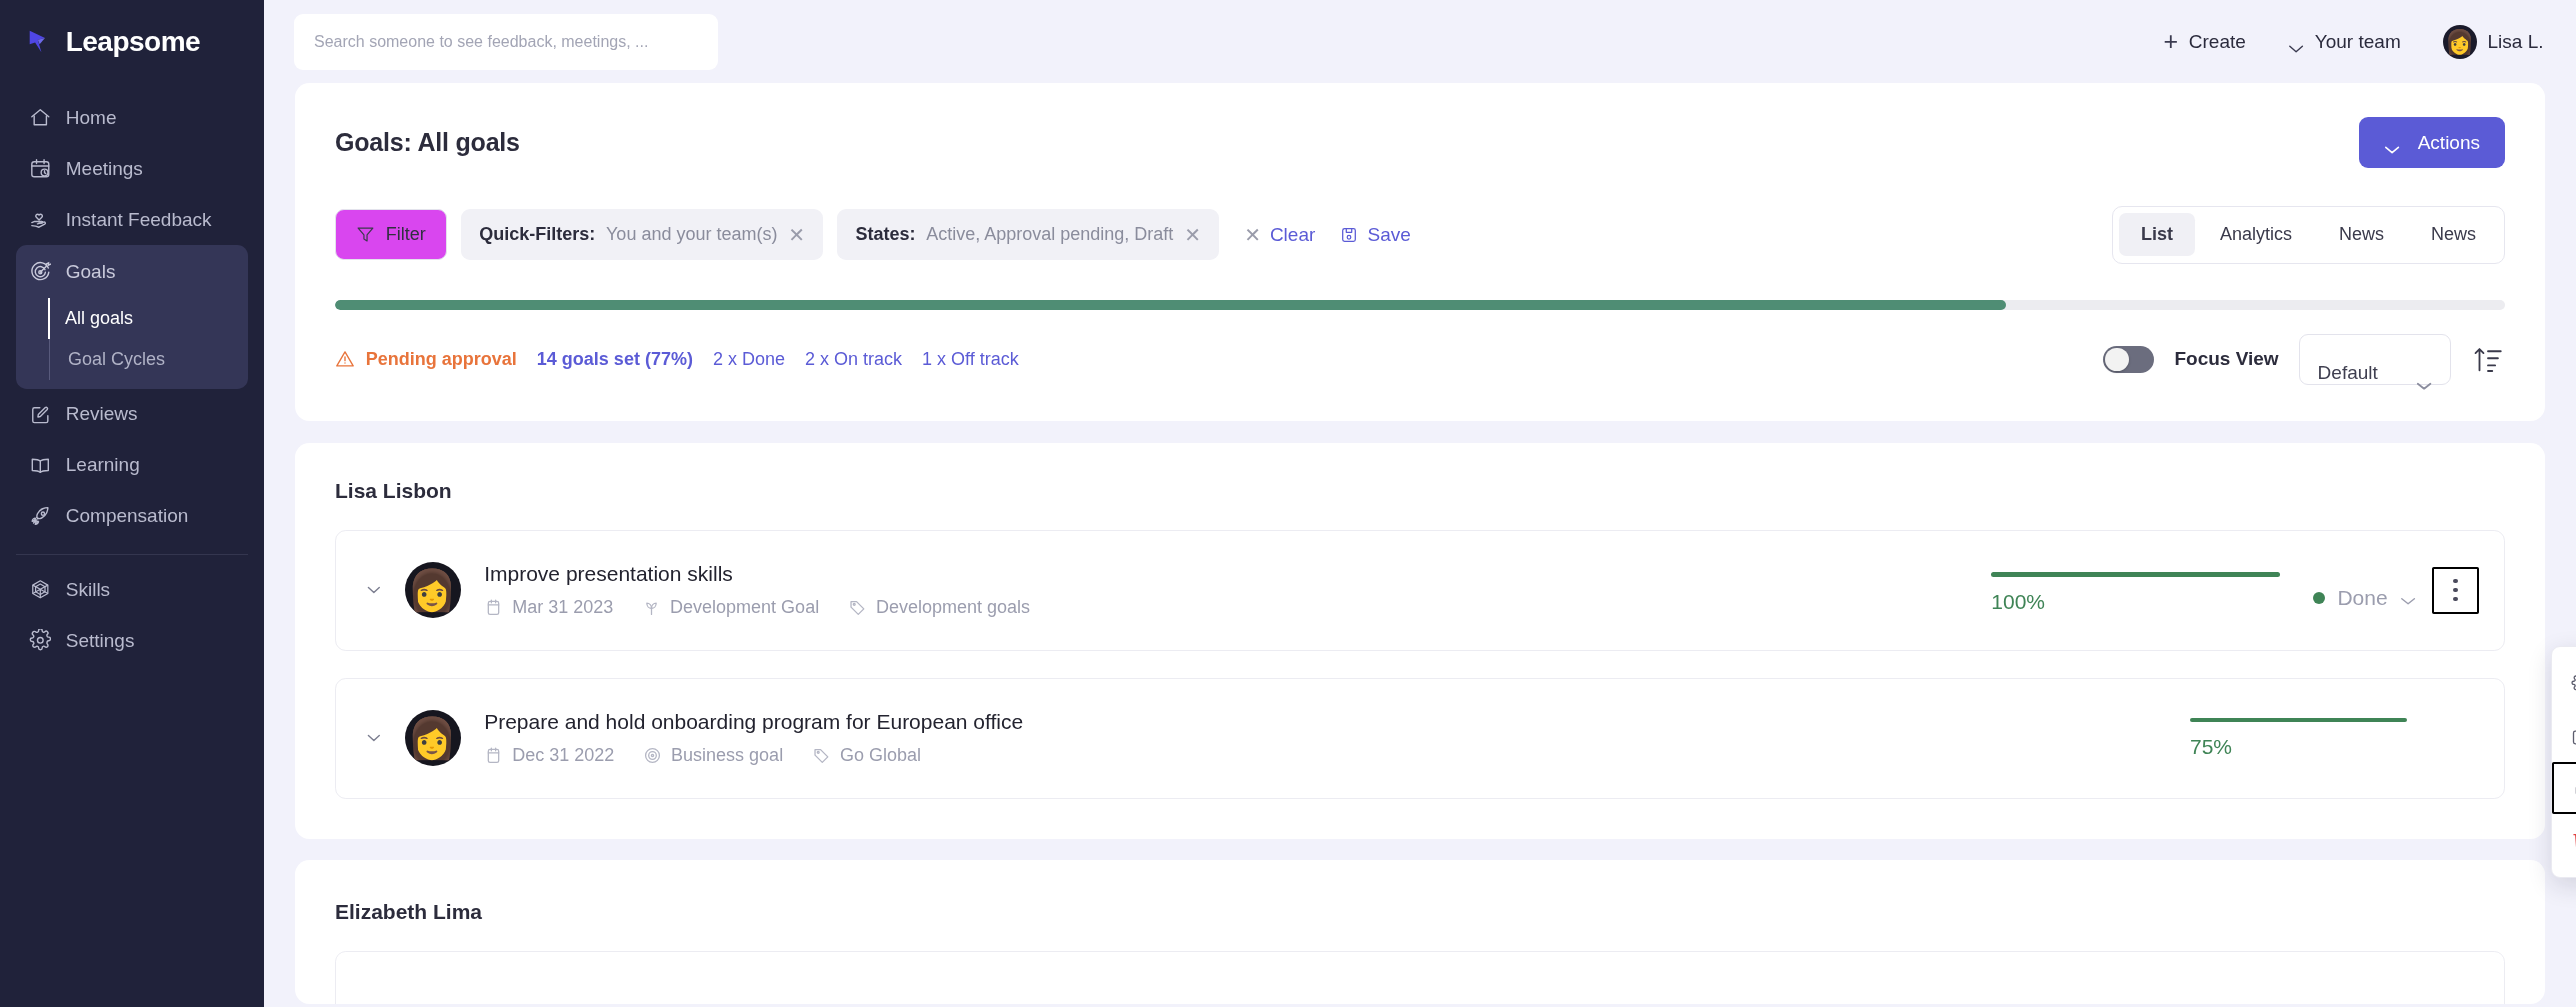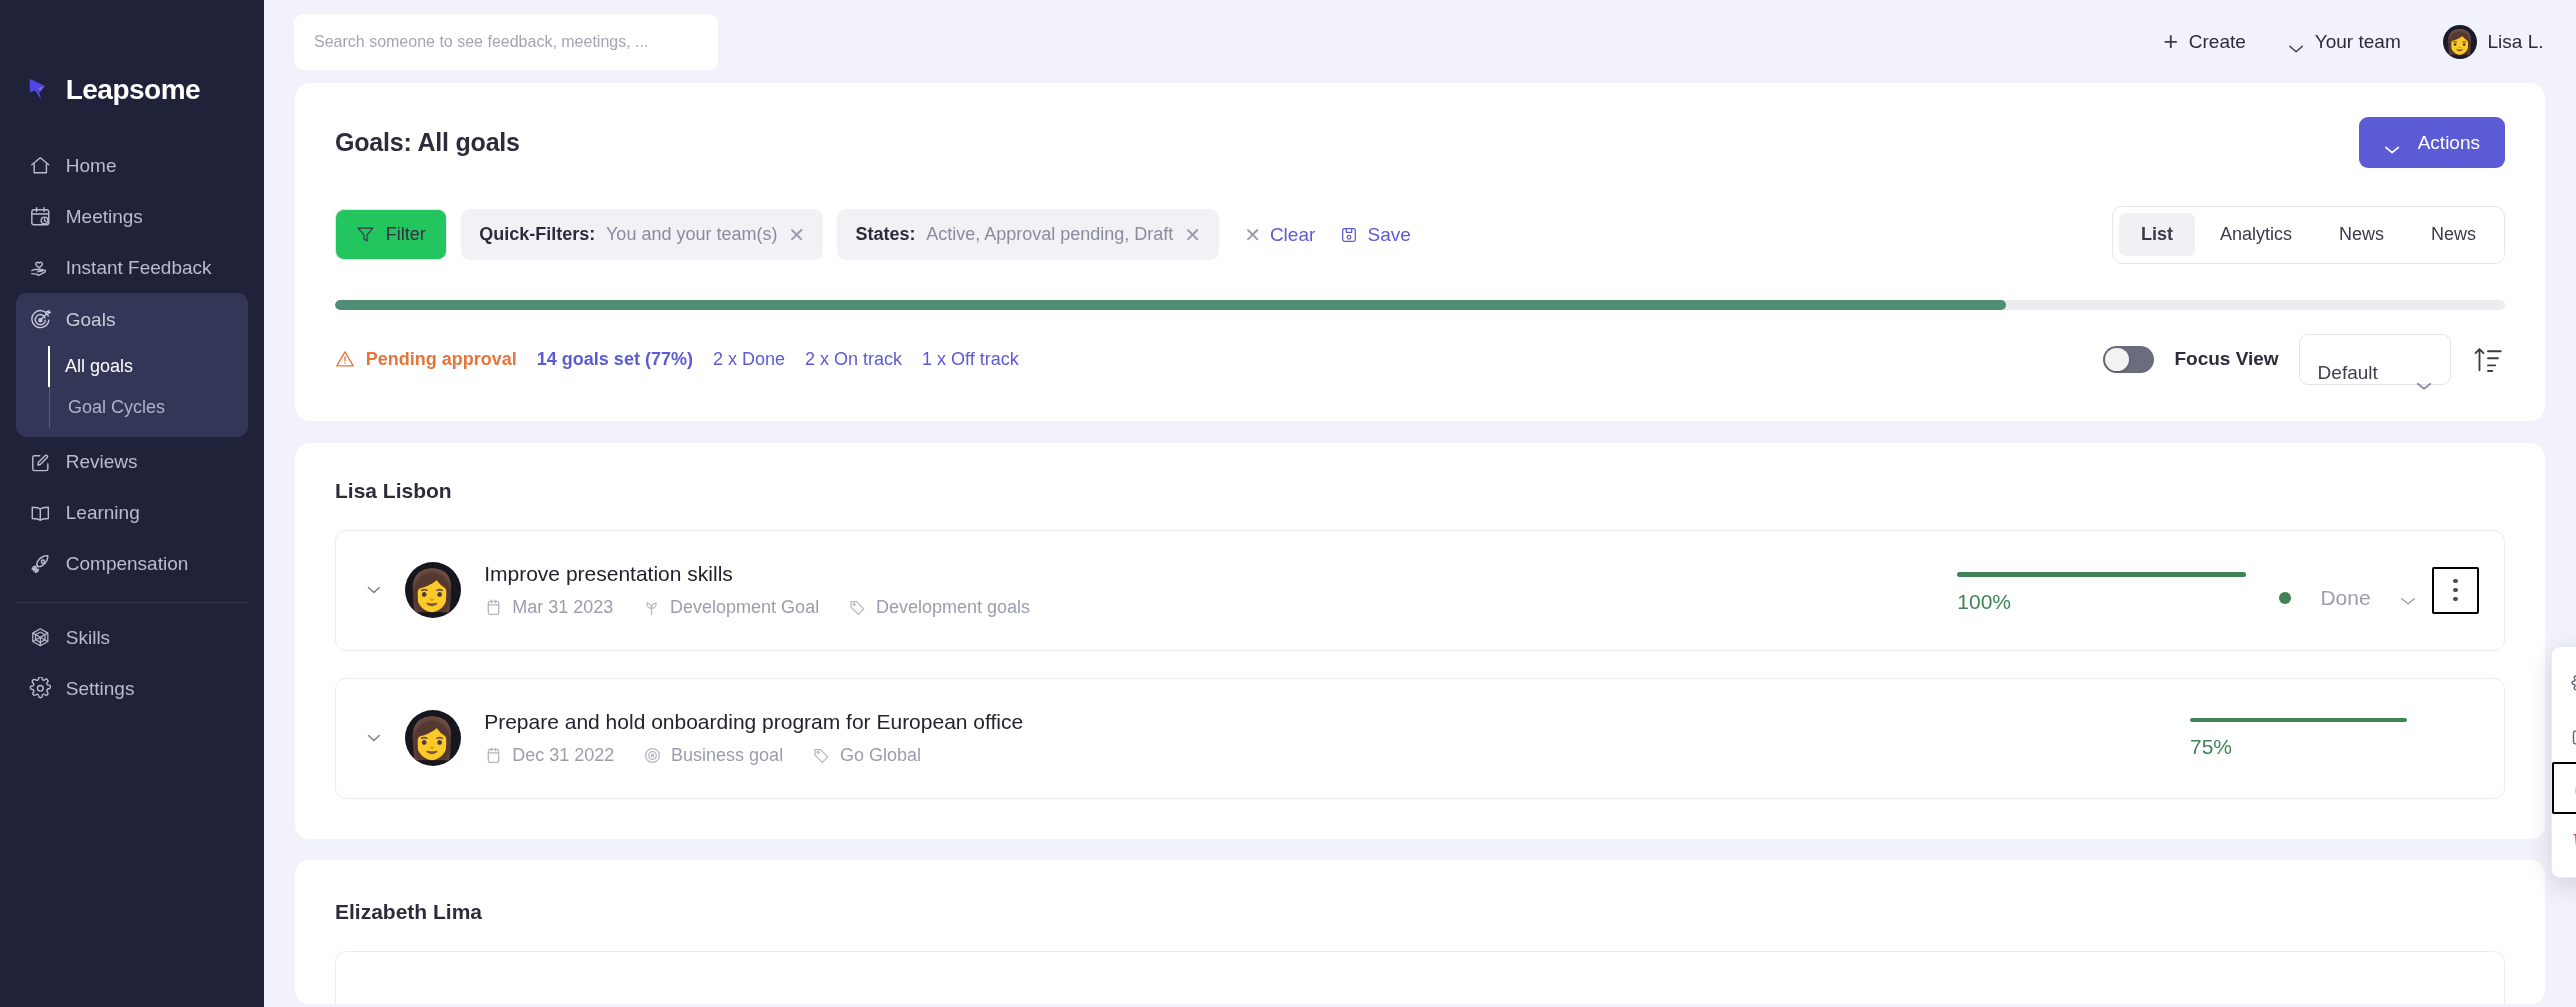--- a/index.html
+++ b/index.html
@@ -11,21 +11,21 @@
     -webkit-font-smoothing: antialiased;
   }
   .app { display: flex; width: 2576px; height: 1007px; }
 
   
   .sidebar {
     width: 264px; flex: 0 0 264px; height: 1007px;
     background: #20223a; color: #b9bbce;
     padding: 0 16.2px; position: relative;
   }
-  .brand { display: flex; align-items: center; gap: 11.7px; height: 83px; padding-left: 10.8px; margin-top: 48px; }
+  .brand { display: flex; align-items: center; gap: 11.7px; height: 83px; padding-left: 10.8px; }
   .brand-logo { width: 27px; height: 27px; flex: 0 0 27px; }
   .brand-name { font-size: 28px; font-weight: 700; color: #ffffff; letter-spacing: -0.5px; }
 
   .nav { margin-top: 9px; }
   .nav-item {
     display: flex; align-items: center; gap: 14.4px;
     height: 51px; padding: 0 12.6px; border-radius: 9px;
     font-size: 19px; color: #b9bbce; cursor: pointer;
   }
   .nav-item .ic { width: 22.6px; height: 22.6px; flex: 0 0 22.6px; display: block; }
@@ -67,21 +67,21 @@
   .page-title { font-size: 25px; font-weight: 700; color: #2c2c3c; letter-spacing: -0.2px; }
   .actions-btn {
     margin-left: auto; background: #5b5bd6; color: #fff; border: none; border-radius: 9px;
     height: 51px; padding: 12px 25px; display: flex; align-items: center; gap: 18px;
     font-size: 19px; font-family: "Liberation Sans", sans-serif; cursor: pointer;
   }
 
   .filter-row { display: flex; align-items: center; gap: 14.4px; margin-top: 38px; }
   .filter-btn {
     display: flex; align-items: center; gap: 10.8px; height: 51px; padding: 0 20px;
-    border: 0.9px solid #e3e3ec; border-radius: 9px; background: #22c55e;
+    border: 0.9px solid #e3e3ec; border-radius: 9px; background: #d946ef;
     font-size: 18px; color: #30303f; cursor: pointer;
   }
   .chip {
     display: flex; align-items: center; gap: 10.8px; height: 51px; padding: 0 18px;
     background: #f1f1f6; border-radius: 9px; font-size: 18px; cursor: pointer;
   }
   .chip .k { font-weight: 700; color: #2c2c3c; }
   .chip .v { color: #8a8c9c; }
   .chip .x, .link-x { color: #9a9cab; font-size: 20px; line-height: 1; }
   .link { display: flex; align-items: center; gap: 9px; font-size: 19px; color: #5b5bd6;
@@ -135,21 +135,21 @@
   .goal-title { font-size: 21px; color: #23232f; }
   .goal-meta { display: flex; align-items: center; gap: 9px; margin-top: 10.8px;
                font-size: 18px; color: #9b9dae; }
   .goal-meta .ic { width: 19px; height: 19px; flex: 0 0 19px; }
   .meta-gap { width: 10.8px; }
 
   .goal-right { margin-left: auto; display: flex; align-items: flex-end; gap: 0; }
   .prog-block { width: 289px; }
   .prog-line { height: 4.5px; border-radius: 2.7px; background: #3f8456; }
   .prog-pct { font-size: 21px; color: #3f8456; margin-top: 12.6px; }
-  .status-block { display: flex; align-items: center; gap: 29px; margin-left: 32.5px;
+  .status-block { display: flex; align-items: center; gap: 12px; margin-left: 32.5px;
                   margin-bottom: 3.6px; cursor: pointer; }
   .dot { width: 12.6px; height: 12.6px; border-radius: 50%; background: #3f8456; }
   .status-text { font-size: 21px; color: #9b9dae; }
   .kebab-btn {
     width: 47px; height: 47px; margin-left: 16.2px; margin-bottom: 0;
     display: flex; align-items: center; justify-content: center;
     border: 2.7px solid #000; border-radius: 1.8px; background: #fff; cursor: pointer;
   }
   .kebab-dots { display: flex; flex-direction: column; gap: 4.5px; }
   .kebab-dots i { width: 4.5px; height: 4.5px; background: #4a4a5c; border-radius: 50%; display: block; }

